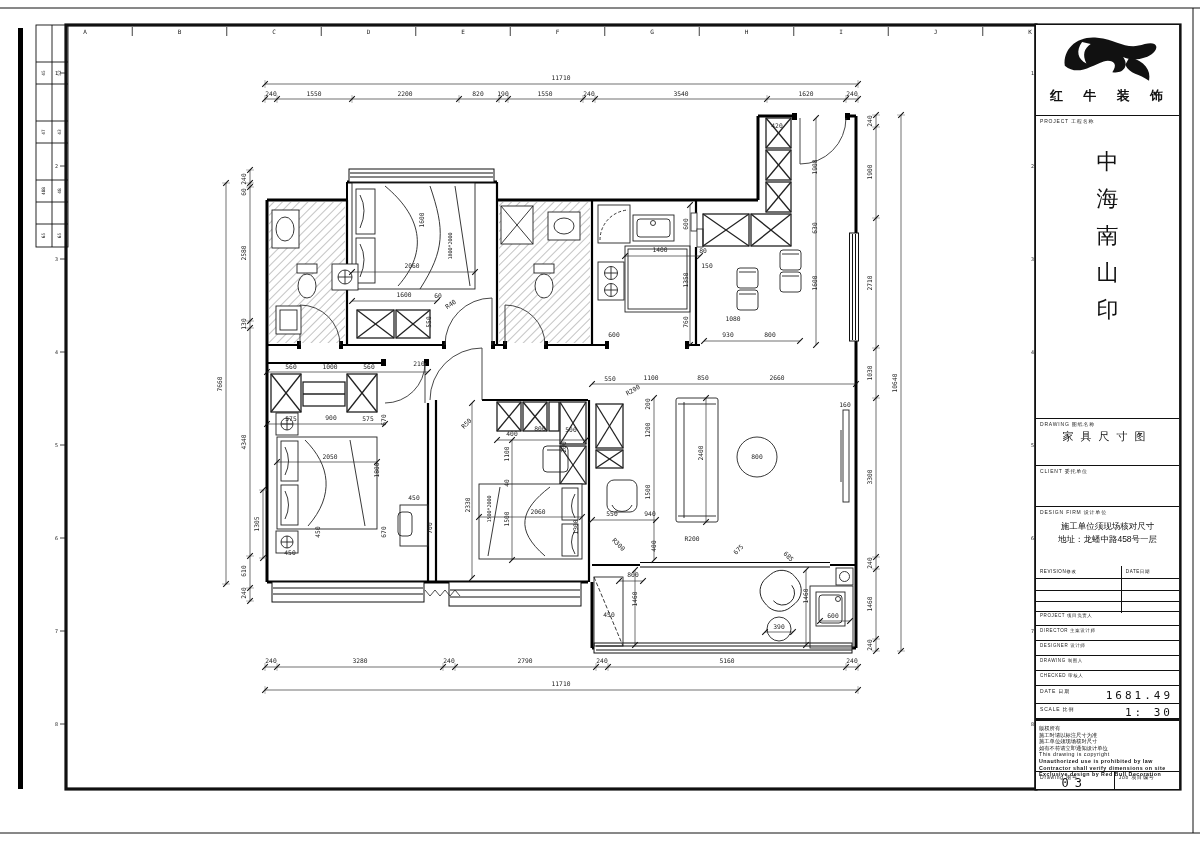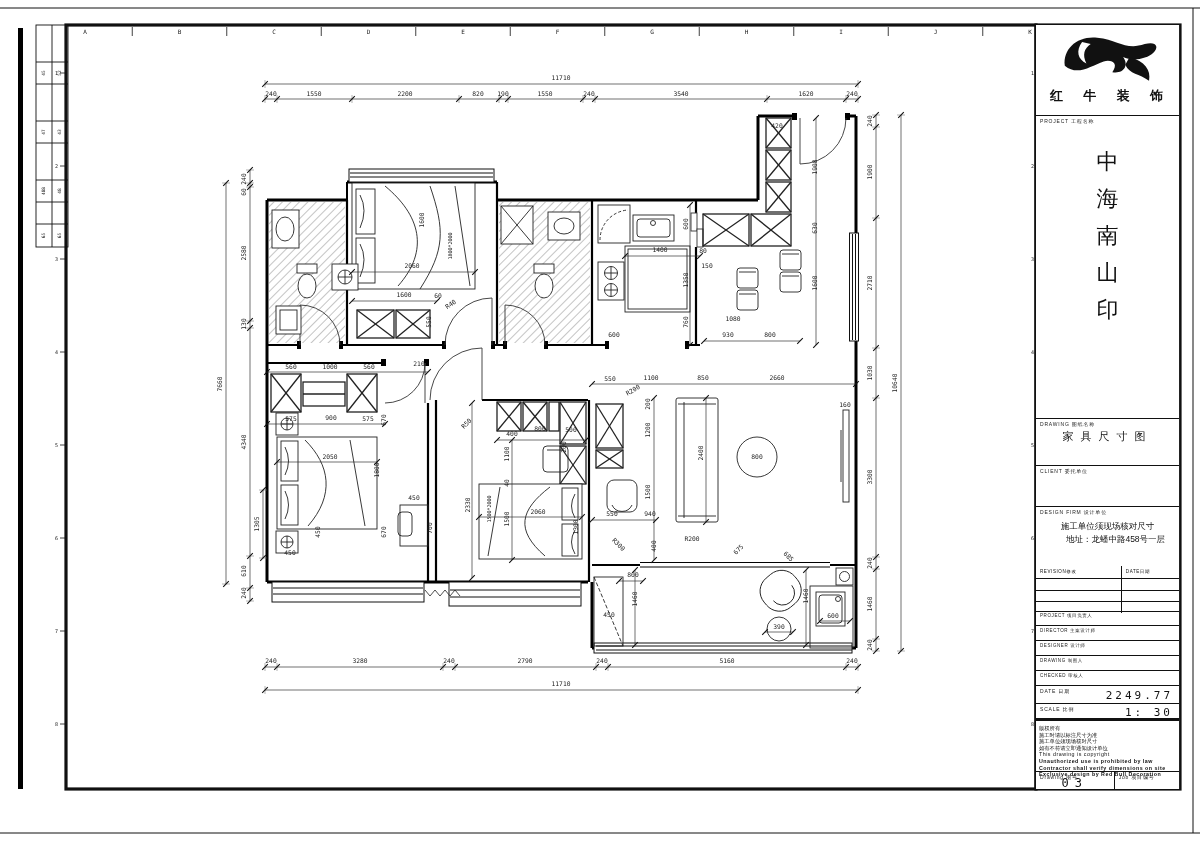--- a/index.html
+++ b/index.html
@@ -709,21 +709,21 @@
     <div>印</div>
   </div>
   <div class="hr" style="top:393px;"></div>
   <div class="lbl" style="position:absolute;top:394px;">DRAWING 图纸名称</div>
   <div class="dtitle">家具尺寸图</div>
   <div class="hr" style="top:440px;"></div>
   <div class="lbl" style="position:absolute;top:441px;">CLIENT 委托单位</div>
   <div class="hr" style="top:481px;"></div>
   <div class="lbl" style="position:absolute;top:482px;">DESIGN FIRM 设计单位</div>
   <div class="firm" style="top:495px;">施工单位须现场核对尺寸</div>
-  <div class="firm" style="top:508px;padding-left:8px;">地址：龙蟠中路458号一层</div>
+  <div class="firm" style="top:508px;">地址：龙蟠中路458号一层</div>
   <div class="rev">
     <div class="hd">
       <div class="c1">REVISION修改</div>
       <div>DATE日期</div>
     </div>
     <div class="row">
           <div class="c1"></div>
         </div>
     <div class="row">
           <div class="c1"></div>
@@ -734,21 +734,21 @@
   </div>
   <div class="staff">
     <div class="srow">PROJECT 项目负责人</div>
     <div class="srow">DIRECTOR 主案设计师</div>
     <div class="srow">DESIGNER 设计师</div>
     <div class="srow">DRAWING 制图人</div>
     <div class="srow">CHECKED 审核人</div>
   </div>
   <div class="kv" style="top:661px;height:18px;">
     <div class="lbl">DATE 日期</div>
-    <div class="val">2249.77</div>
+    <div class="val">1681.49</div>
   </div>
   <div class="kv" style="top:679px;height:15px;">
     <div class="lbl">SCALE 比例</div>
     <div class="val" style="top:2px;">1: 30</div>
   </div>
   <div class="hr thick" style="top:694px;"></div>
   <div class="notes">
     <div>版权所有</div>
     <div>施工时请以标注尺寸为准</div>
     <div>施工单位须现场核对尺寸</div>

